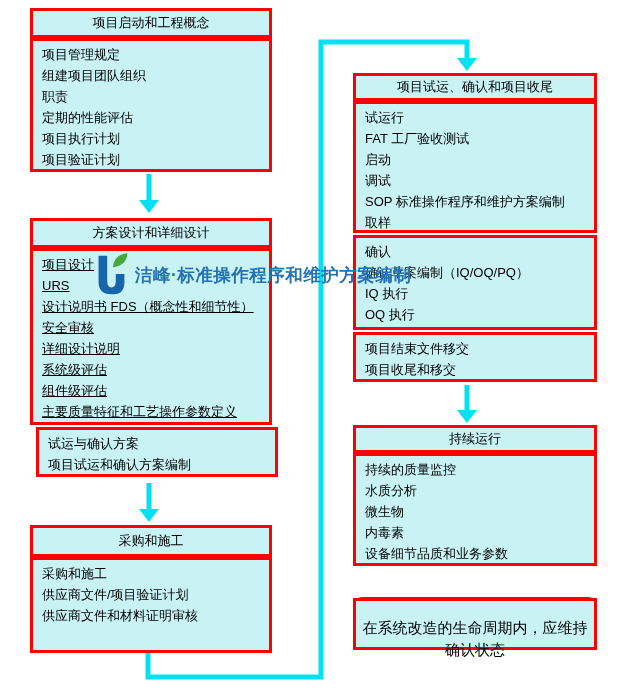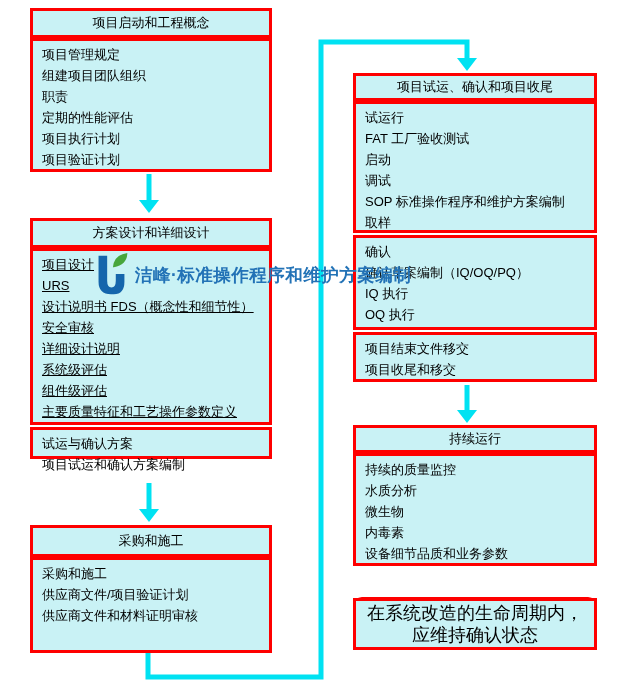--- a/index.html
+++ b/index.html
@@ -21,27 +21,27 @@
   .connector-layer path{stroke:var(--arrow-color);stroke-width:5;fill:none;stroke-linejoin:miter;}
   .connector-layer polygon{fill:var(--arrow-color);}
   .box{
     position:absolute;background:var(--box-fill);
     border:3px solid var(--box-border);box-sizing:border-box;z-index:2;
   }
   .hdr{display:flex;align-items:center;justify-content:center;
        font-size:13px;text-align:center;}
   .list{padding:3px 16px 0 9px;font-size:13px;line-height:21px;}
   .list .li{white-space:nowrap;}
-  .note{display:flex;align-items:center;justify-content:center;text-align:center;
-        font-size:18px;line-height:22px;padding:16px 6px;}
+  .note{display:flex;justify-content:center;text-align:center;
+        font-size:15px;line-height:22px;padding:16px 6px;}
   
   .col-l{left:30px;width:242px;}
   .col-r{left:353px;width:244px;}
   .b1h{top:8px;height:30px;}   .b1b{top:38px;height:134px;}
-  .b2h{top:218px;height:30px;} .b2b{top:248px;height:177px;text-decoration:underline;} .b2s{top:427px;height:32px;}
+  .b2h{top:218px;height:30px;} .b2b{top:248px;height:177px;text-decoration:underline;} .b2s{top:427px;height:50px;margin-left:6px;}
   .b3h{top:525px;height:32px;} .b3b{top:557px;height:96px;}
   .r1h{top:73px;height:28px;}  .r1b{top:101px;height:132px;}
   .r1q{top:235px;height:95px;} .r1c{top:332px;height:50px;}
   .r2h{top:425px;height:28px;} .r2b{top:453px;height:113px;}
   .r2rh{top:597px;height:28px;border-radius:9px;}.r2n{top:598px;height:52px;}
   
   .watermark{position:absolute;left:93px;top:252px;z-index:3;display:flex;align-items:center;}
   .wm-logo{width:36px;height:46px;margin-right:6px;}
   .wm-text{font-size:17.5px;font-weight:bold;color:var(--watermark-blue);
            letter-spacing:0.5px;white-space:nowrap;}

